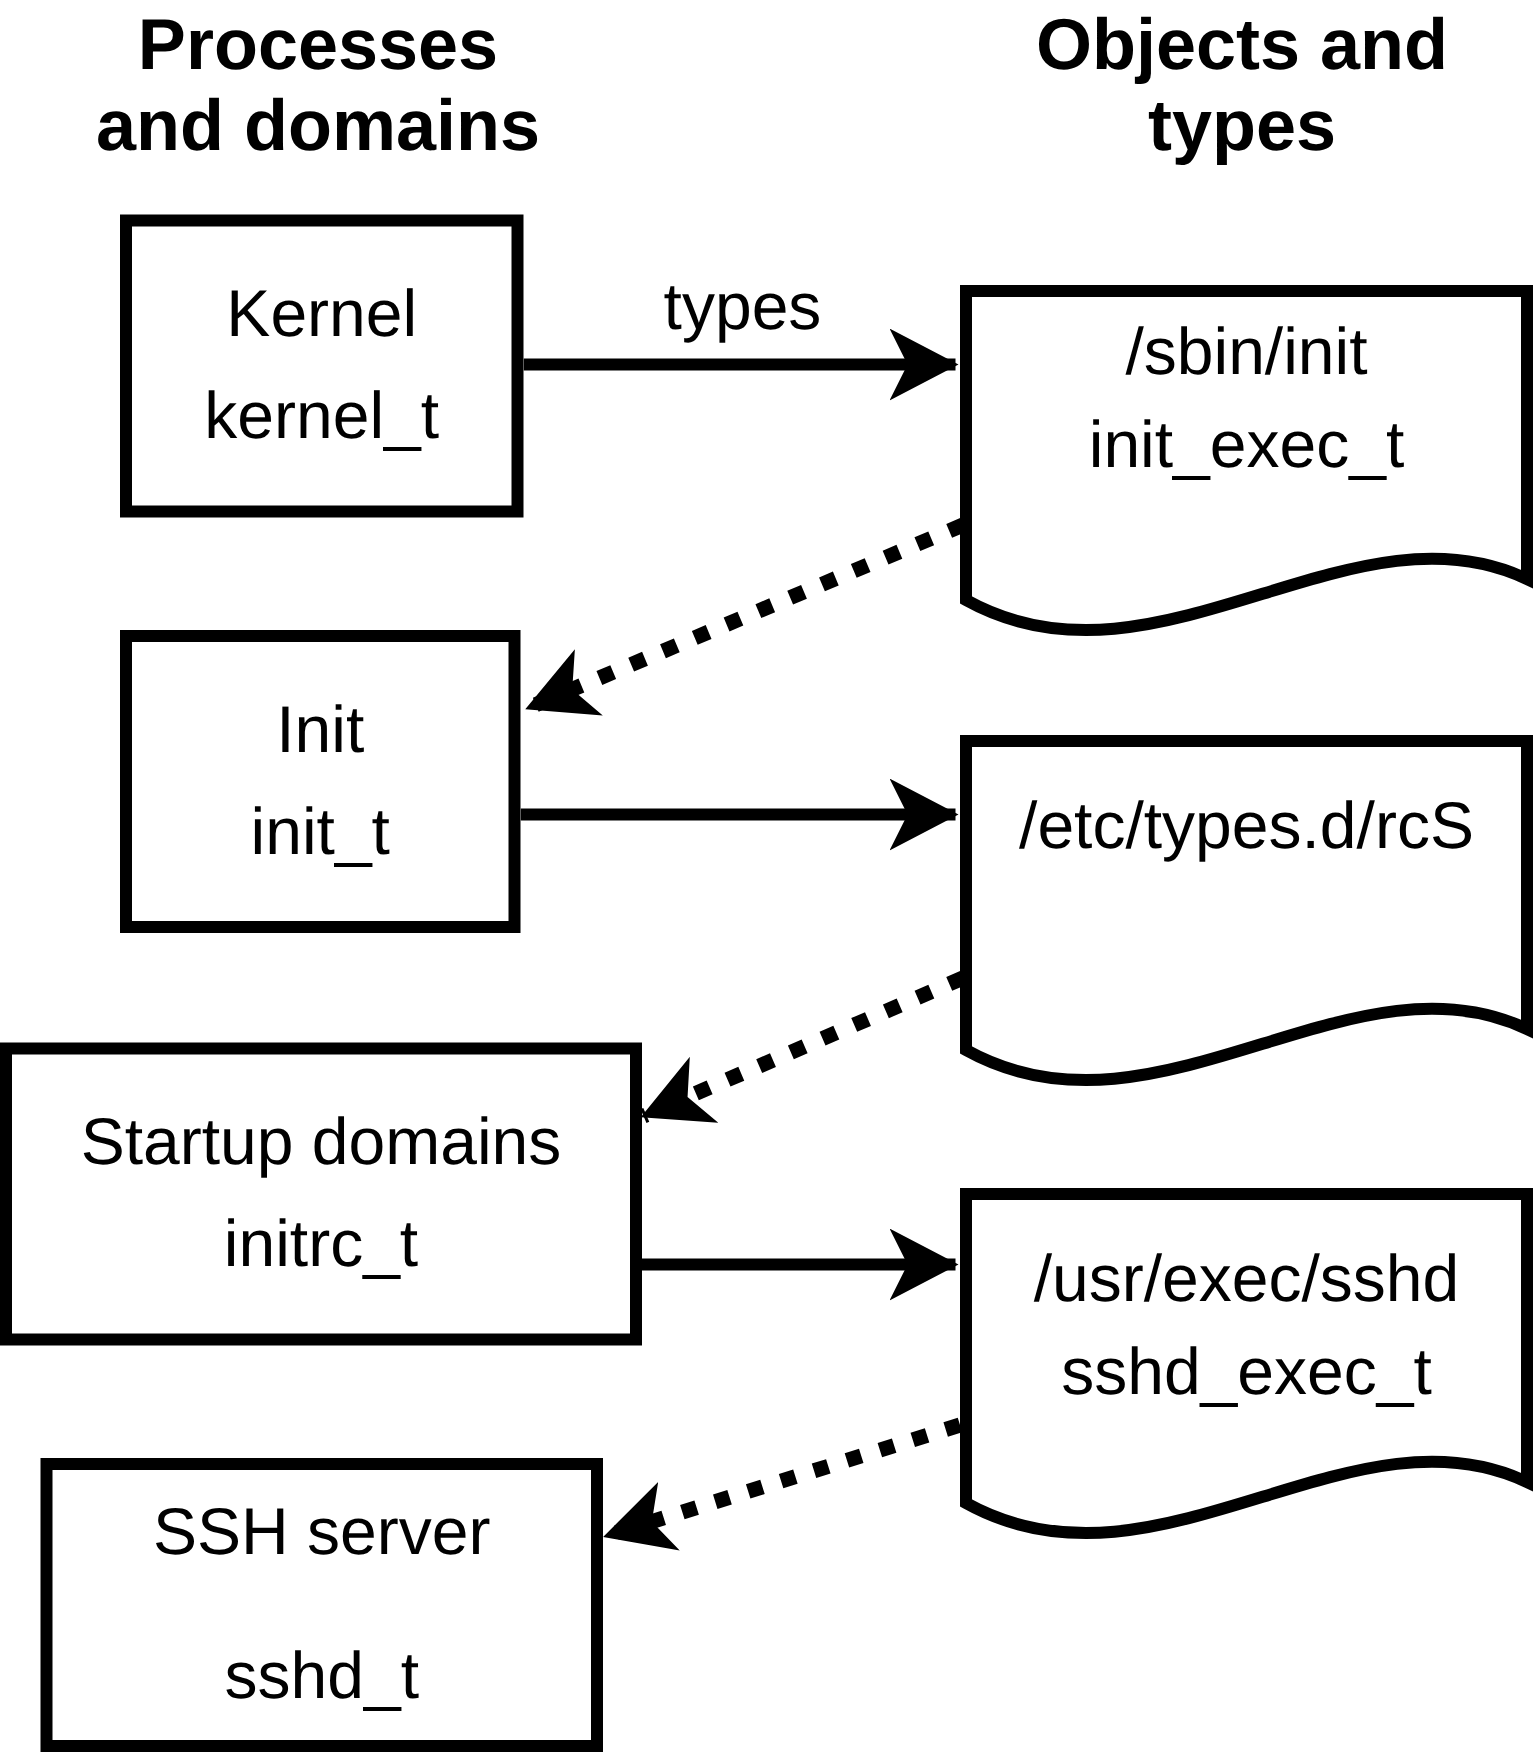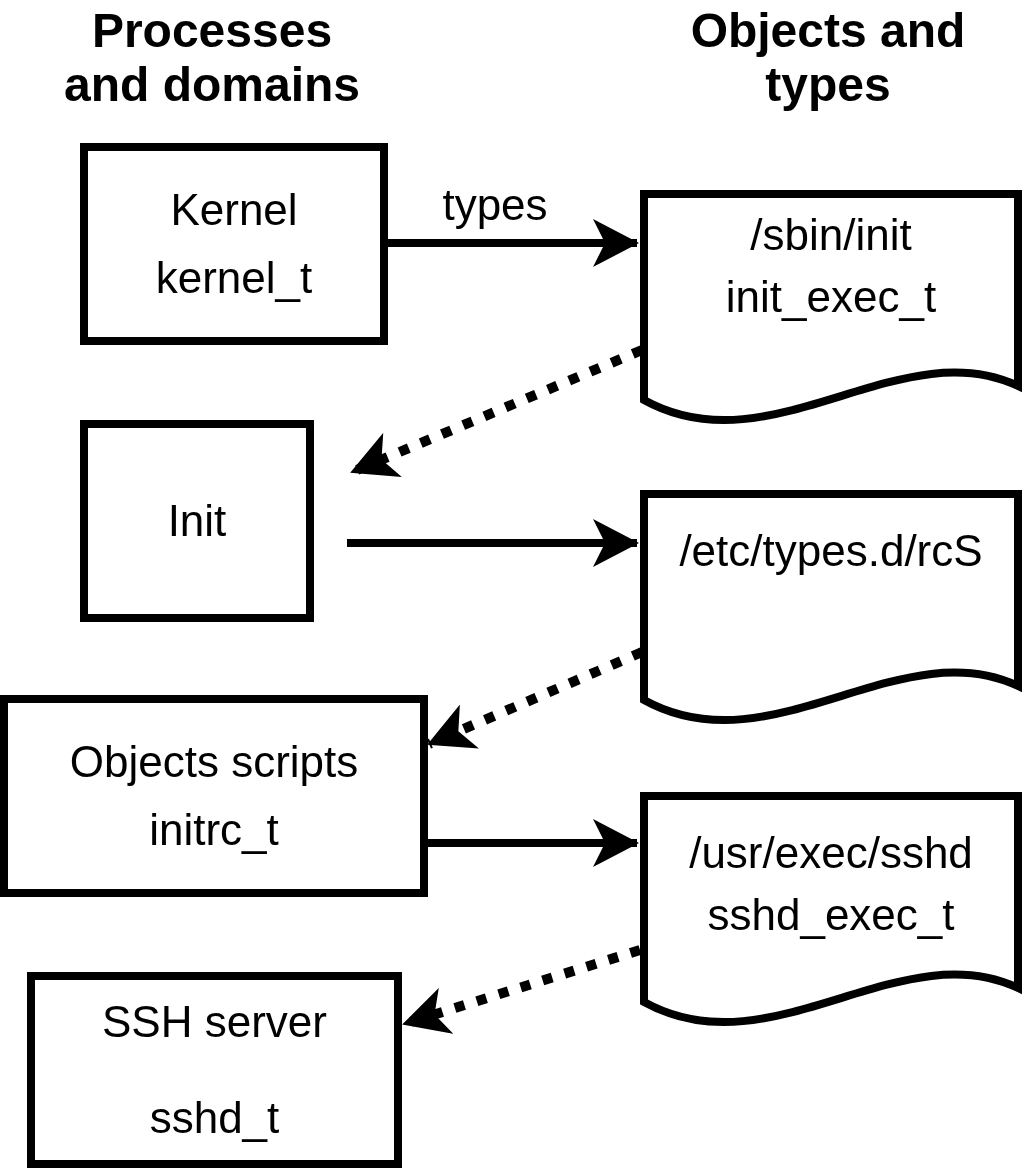--- a/index.html
+++ b/index.html
@@ -33,22 +33,22 @@
     border: 8px solid #000000;
     background: #ffffff;
     display: flex;
     flex-direction: column;
     align-items: center;
     justify-content: center;
     font-size: 44px;
     line-height: 68px;
     text-align: center;
   }
-  .pbox-kernel  { left: 80px; top: 143px; width: 308px; height: 202px; }
-  .pbox-init    { left: 80px; top: 420px; width: 234px; height: 202px; }
+  .pbox-kernel  { left: 80px; top: 143px; width: 269px; height: 202px; }
+  .pbox-init    { left: 80px; top: 420px; width: 267px; height: 202px; }
   .pbox-initrc  { left: 0px;  top: 695px; width: 428px; height: 202px; }
   .pbox-sshd    { left: 27px; top: 972px; width: 375px; height: 196px; gap: 28px; }
   .doctext {
     position: absolute;
     left: 644px;
     width: 374px;
     text-align: center;
     font-size: 44px;
     line-height: 62px;
   }
@@ -95,23 +95,24 @@
 and domains</div>
   <div class="hdr hdr-right">Objects and
 types</div>
 
   <div class="pbox pbox-kernel">
     <span>Kernel</span>
     <span>kernel_t</span>
   </div>
   <div class="pbox pbox-init">
     <span>Init</span>
+    <span>init_t</span>
   </div>
   <div class="pbox pbox-initrc">
-    <span>Objects scripts</span>
+    <span>Startup domains</span>
     <span>initrc_t</span>
   </div>
   <div class="pbox pbox-sshd">
     <span>SSH server</span>
     <span>sshd_t</span>
   </div>
 
   <div class="doctext doctext-1">
     <div>/sbin/init</div>
     <div>init_exec_t</div>

